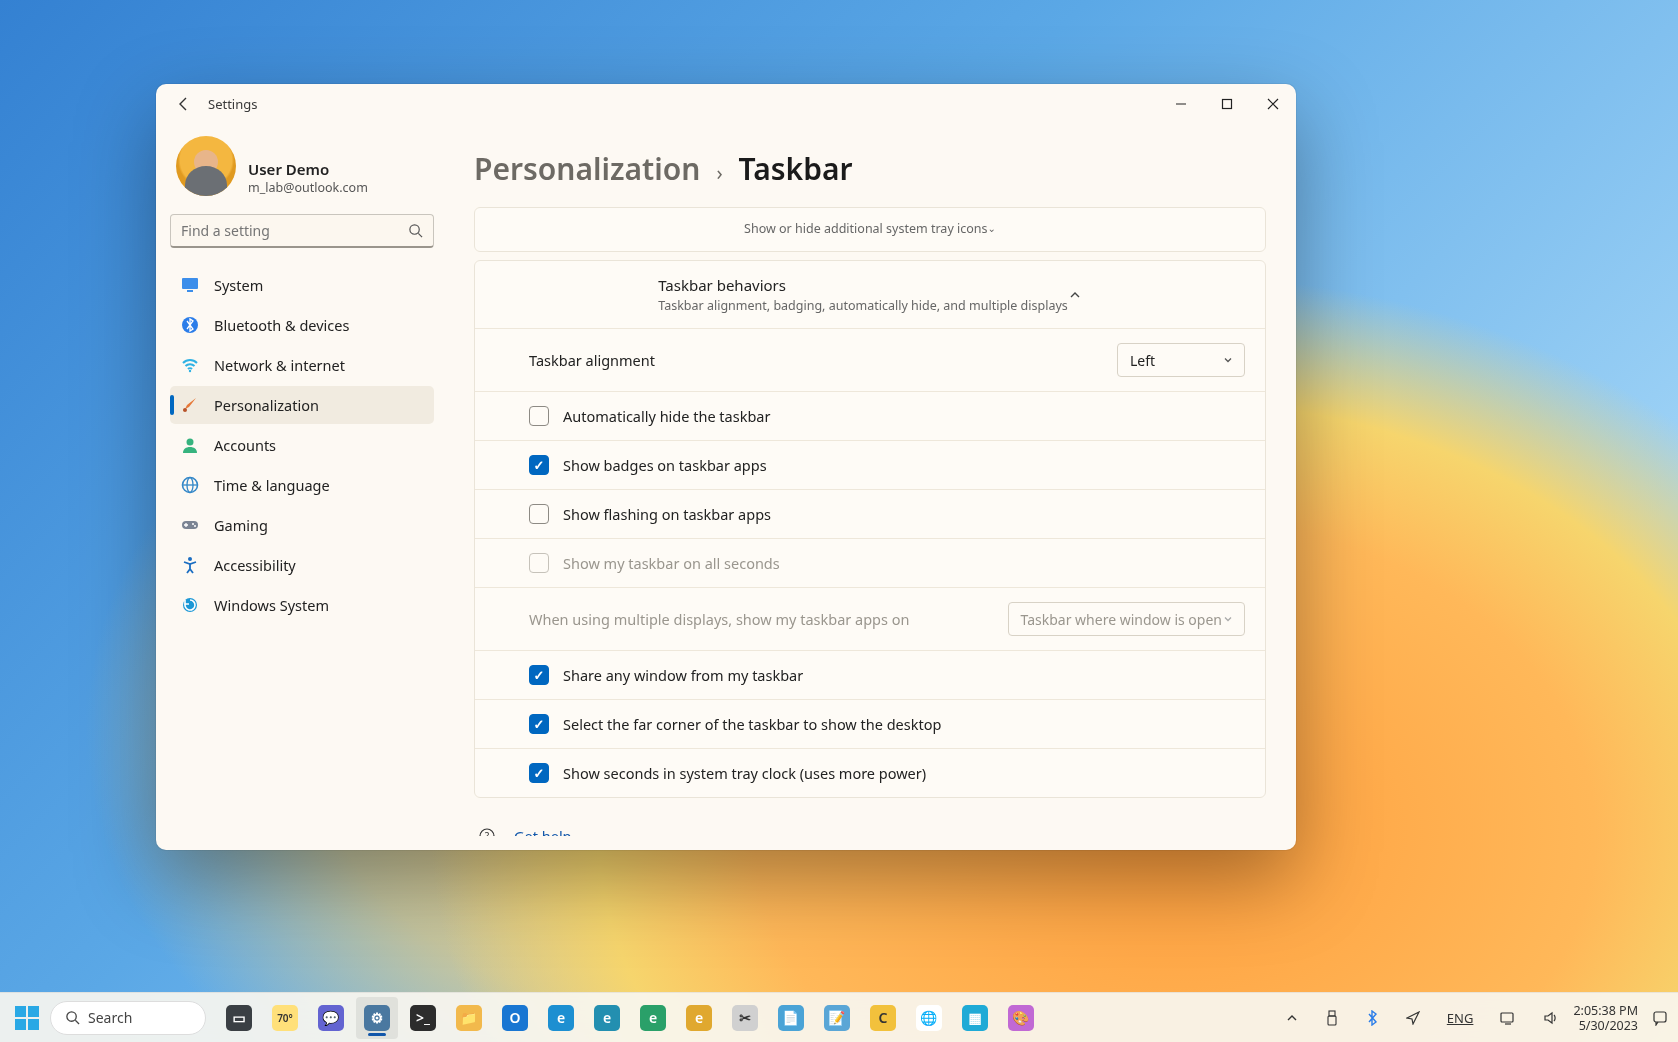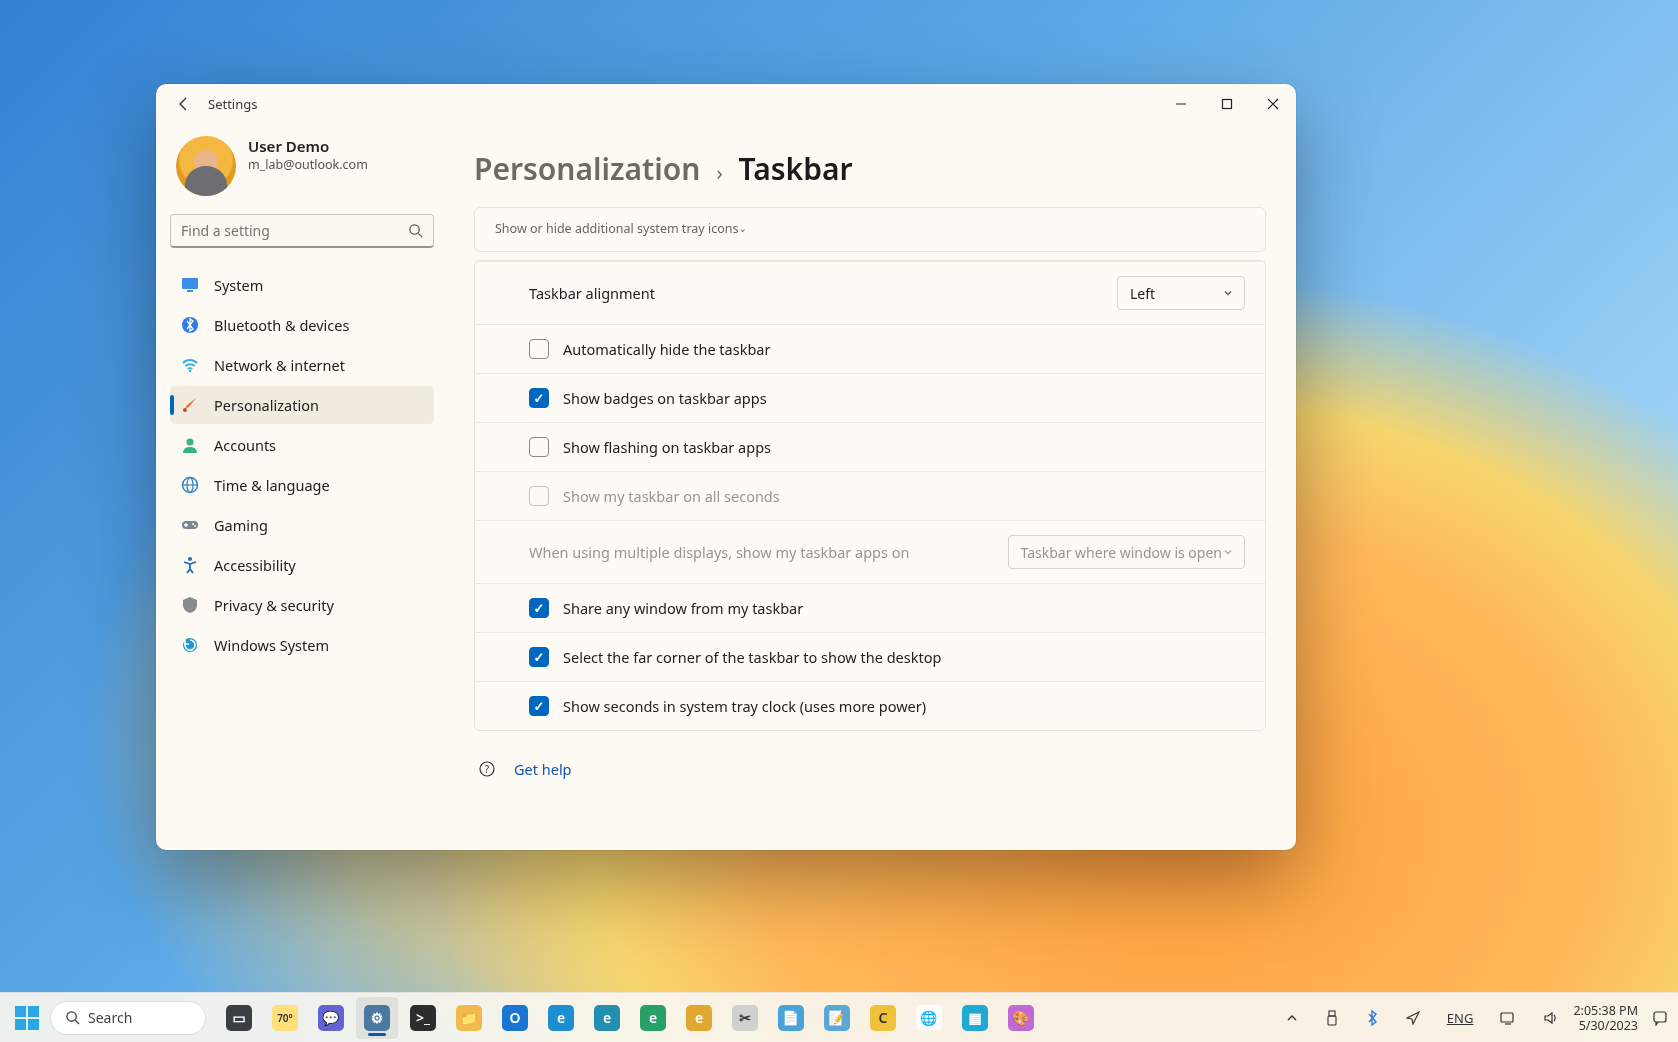--- a/index.html
+++ b/index.html
@@ -39,21 +39,21 @@
   border-radius: 4px; cursor: pointer;
 }
 .titlebar .title { margin-left: 10px; font-size: 13px; color: #3a3a3a; text-align: center; }
 .winbtns { margin-left: auto; display: flex; }
 .winbtn { width: 46px; height: 40px; display: flex; align-items: center; justify-content: center; cursor: pointer; }
 
 .body { flex: 1; display: flex; overflow: hidden; }
 
 
 .sidebar { width: 292px; padding: 0 14px; display: flex; flex-direction: column; }
-.account { display: flex; align-items: flex-start; gap: 12px; padding: 12px 6px 18px 6px; }
+.account { display: flex; align-items: flex-end; gap: 12px; padding: 12px 6px 18px 6px; }
 .avatar {
   width: 60px; height: 60px; border-radius: 50%;
   background: radial-gradient(circle at 50% 40%, #f4b740 0%, #f4b740 55%, #e09a20 60%);
   position: relative; overflow: hidden;
 }
 .avatar::after {
   content: ""; position: absolute; left: 50%; bottom: -8px; transform: translateX(-50%);
   width: 42px; height: 38px; border-radius: 50% 50% 0 0; background: #6b6f74;
 }
 .avatar::before {
@@ -104,21 +104,21 @@
 .scroll::-webkit-scrollbar { width: 4px; }
 .scroll::-webkit-scrollbar-thumb { background: #b5b0a7; border-radius: 2px; }
 
 .card {
   background: #fefbf6;
   border: 1px solid #eae4d8;
   border-radius: 6px;
   margin-bottom: 8px;
 }
 .card-header {
-  display: flex; align-items: center; justify-content: flex-start;
+  display: flex; align-items: center; justify-content: center;
   padding: 14px 20px;
 }
 .card-header .ch-title { font-size: 15px; color: #222; }
 .card-header .ch-sub { font-size: 12.5px; color: #666; margin-top: 2px; }
 
 .card.partial .card-header { padding: 10px 20px 14px 20px; }
 
 .setting-row {
   display: flex; align-items: center; justify-content: space-between;
   padding: 14px 20px 14px 54px;
@@ -327,28 +327,20 @@
                 <svg width="18" height="18" viewBox="0 0 18 18">
                   <circle cx="9" cy="3" r="2" fill="#1b6ec2"></circle>
                   <path d="M3 6l6 2 6-2M9 8v5M9 13l-3 4M9 13l3 4" stroke="#1b6ec2" stroke-width="1.8" fill="none"></path>
                 </svg>
               </span>
               <span>Accessibility</span>
             </div>
             <div class="nav-item">
               <span class="nicon">
                 <svg width="18" height="18" viewBox="0 0 18 18">
-                  <path d="M9 1l7 3v5c0 4-3 7-7 8-4-1-7-4-7-8V4z" fill="#888c92"></path>
-                </svg>
-              </span>
-              <span>Privacy &amp; security</span>
-            </div>
-            <div class="nav-item">
-              <span class="nicon">
-                <svg width="18" height="18" viewBox="0 0 18 18">
                   <circle cx="9" cy="9" r="7" fill="#1c98d6"></circle>
                   <path d="M9 4a5 5 0 1 1-4.8 3.6" fill="none" stroke="#fff" stroke-width="1.6"></path>
                   <path d="M4 4v4h4" fill="none" stroke="#fff" stroke-width="1.6"></path>
                 </svg>
               </span>
               <span>Windows System</span>
             </div>
           </div>
       </div>
 
@@ -363,20 +355,31 @@
           <div class="card partial">
             <div class="card-header">
               <div>
                 <div class="ch-sub">Show or hide additional system tray icons</div>
               </div>
               <span style="color:#666;font-size:10px;">⌄</span>
             </div>
           </div>
 
           <div class="card">
+            <div class="card-header">
+              <div>
+                <div class="ch-title">Taskbar behaviors</div>
+                <div class="ch-sub">Taskbar alignment, badging, automatically hide, and multiple displays</div>
+              </div>
+              <span>
+                  <svg width="14" height="14" viewBox="0 0 14 14">
+                    <path d="M3 9l4-4 4 4" fill="none" stroke="#444" stroke-width="1.4"></path>
+                  </svg>
+                </span>
+            </div>
 
             <div class="setting-row">
               <span>Taskbar alignment</span>
               <div class="dropdown">
                 <span>Left</span>
                 <span>
                     <svg width="12" height="12" viewBox="0 0 12 12">
                       <path d="M3 4.5l3 3 3-3" fill="none" stroke="#555" stroke-width="1.3"></path>
                     </svg>
                   </span>

